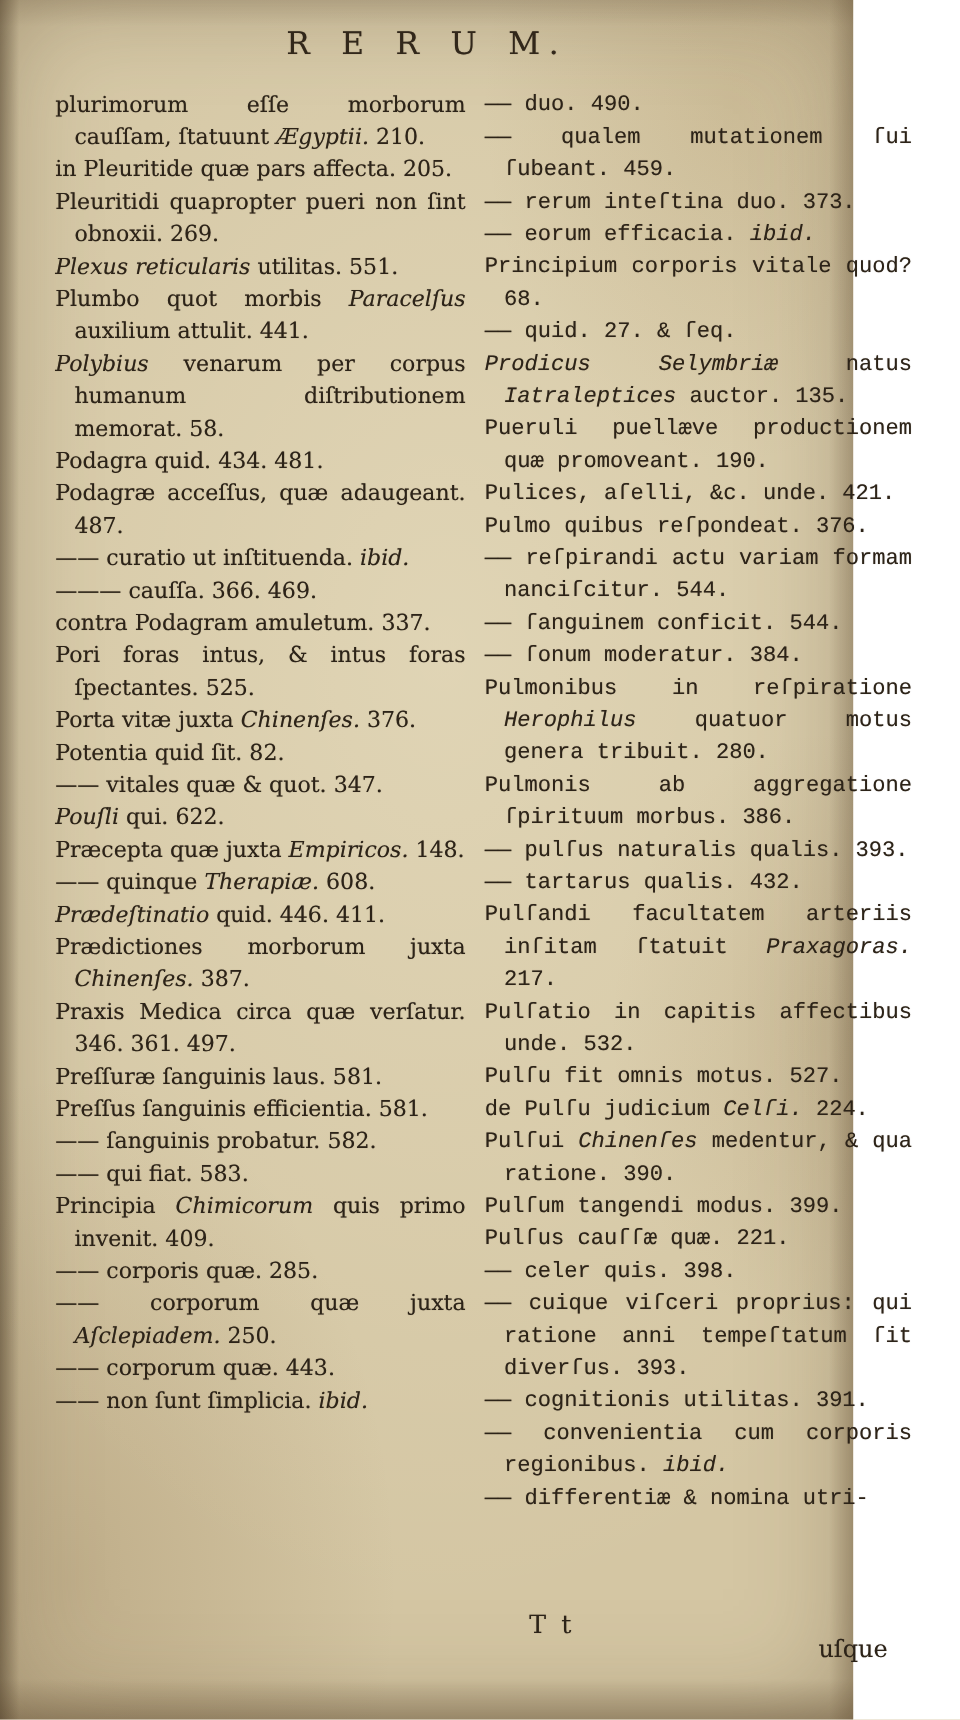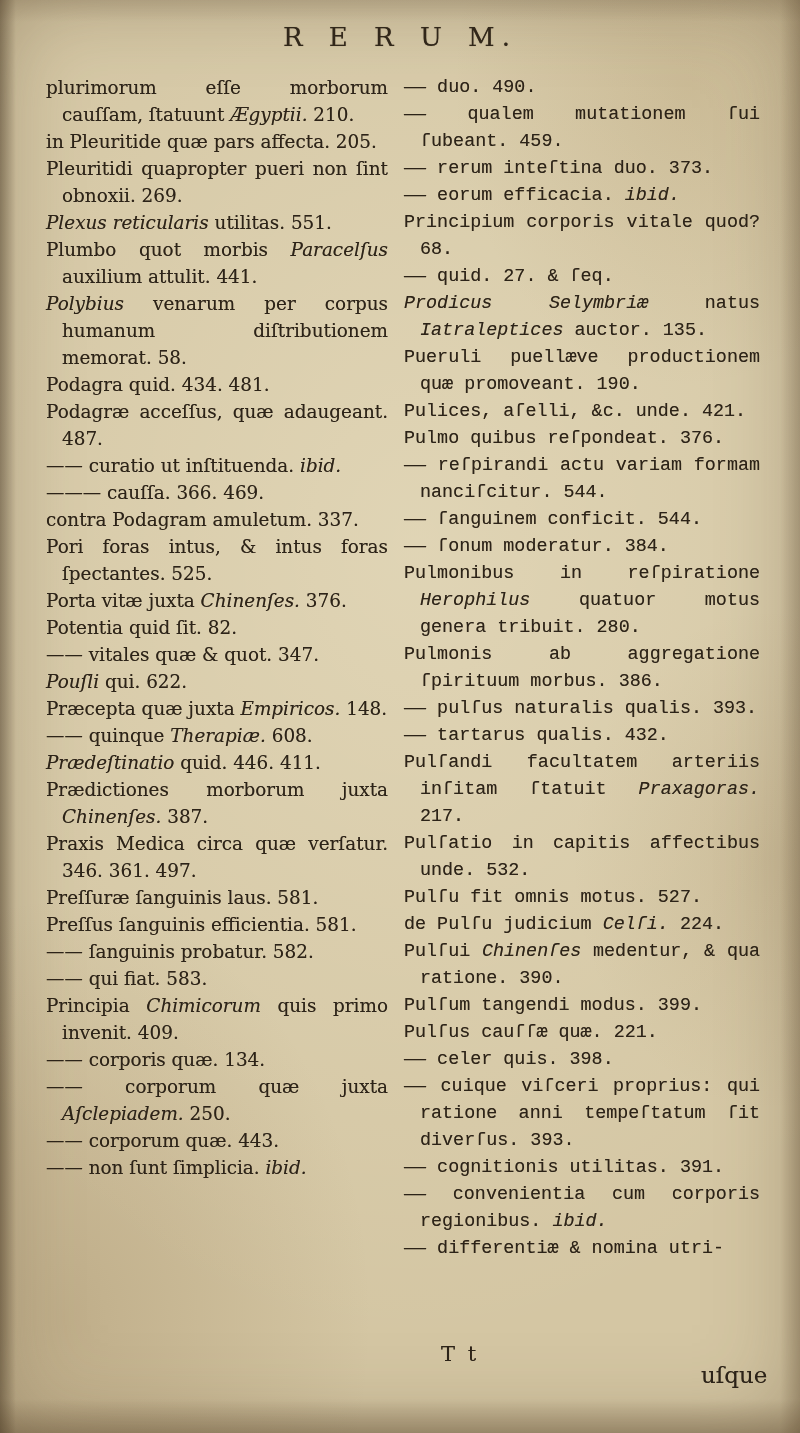--- a/index.html
+++ b/index.html
@@ -4,21 +4,21 @@
 <style>
   html, body {
     margin: 0;
     padding: 0;
     width: 800px;
     height: 1433px;
     overflow: hidden;
   }
   .page {
     position: relative;
-    width: 800px;
+    width: 711px;
     height: 1433px;
     background:
       radial-gradient(120% 90% at 52% 38%, rgba(255,250,228,0.28), rgba(0,0,0,0) 62%),
       linear-gradient(90deg, rgba(70,55,35,0.50) 0px, rgba(70,55,35,0) 16px),
       linear-gradient(270deg, rgba(92,72,46,0.32) 0px, rgba(92,72,46,0) 20px),
       linear-gradient(0deg, rgba(92,72,46,0.38) 0px, rgba(92,72,46,0) 34px),
       linear-gradient(180deg, rgba(92,72,46,0.18) 0px, rgba(92,72,46,0) 22px),
       radial-gradient(42% 30% at 86% 6%, rgba(142,112,62,0.18), rgba(0,0,0,0) 70%),
       radial-gradient(55% 42% at 8% 92%, rgba(122,92,52,0.22), rgba(0,0,0,0) 70%),
       radial-gradient(35% 25% at 96% 60%, rgba(132,102,58,0.15), rgba(0,0,0,0) 70%),
@@ -66,22 +66,22 @@
     position: absolute;
     top: 1342px;
     left: 441px;
     font-size: 21px;
     letter-spacing: 3px;
     text-shadow: 0 0 0.6px rgba(60,45,30,0.5);
   }
   .catchword {
     position: absolute;
     top: 1362px;
-    left: 701px;
-    font-size: 23px;
+    left: 682px;
+    font-size: 20px;
     text-shadow: 0 0 0.6px rgba(60,45,30,0.5);
   }
 </style>
 </head>
 <body>
 
 <div class="page">
   <div class="header">R E R U M.</div>
 
   <div class="columns">
@@ -105,21 +105,21 @@
         <p class="entry">Præcepta quæ juxta <i>Empiricos.</i> 148.</p>
         <p class="entry">—— quinque <i>Therapiæ.</i> 608.</p>
         <p class="entry"><i>Prædeſtinatio</i> quid. 446. 411.</p>
         <p class="entry">Prædictiones morborum juxta <i>Chinenſes.</i> 387.</p>
         <p class="entry">Praxis Medica circa quæ verſatur. 346. 361. 497.</p>
         <p class="entry">Preſſuræ ſanguinis laus. 581.</p>
         <p class="entry">Preſſus ſanguinis efficientia. 581.</p>
         <p class="entry">—— ſanguinis probatur. 582.</p>
         <p class="entry">—— qui fiat. 583.</p>
         <p class="entry">Principia <i>Chimicorum</i> quis primo invenit. 409.</p>
-        <p class="entry">—— corporis quæ. 134.</p>
+        <p class="entry">—— corporis quæ. 285.</p>
         <p class="entry">—— corporum quæ juxta <i>Aſclepiadem.</i> 250.</p>
         <p class="entry">—— corporum quæ. 443.</p>
         <p class="entry">—— non ſunt ſimplicia. <i>ibid.</i></p>
       </div>
     <div class="col col-right">
         <p class="entry">—— duo. 490.</p>
         <p class="entry">—— qualem mutationem ſui ſubeant. 459.</p>
         <p class="entry">—— rerum inteſtina duo. 373.</p>
         <p class="entry">—— eorum efficacia. <i>ibid.</i></p>
         <p class="entry">Principium corporis vitale quod? 68.</p>

